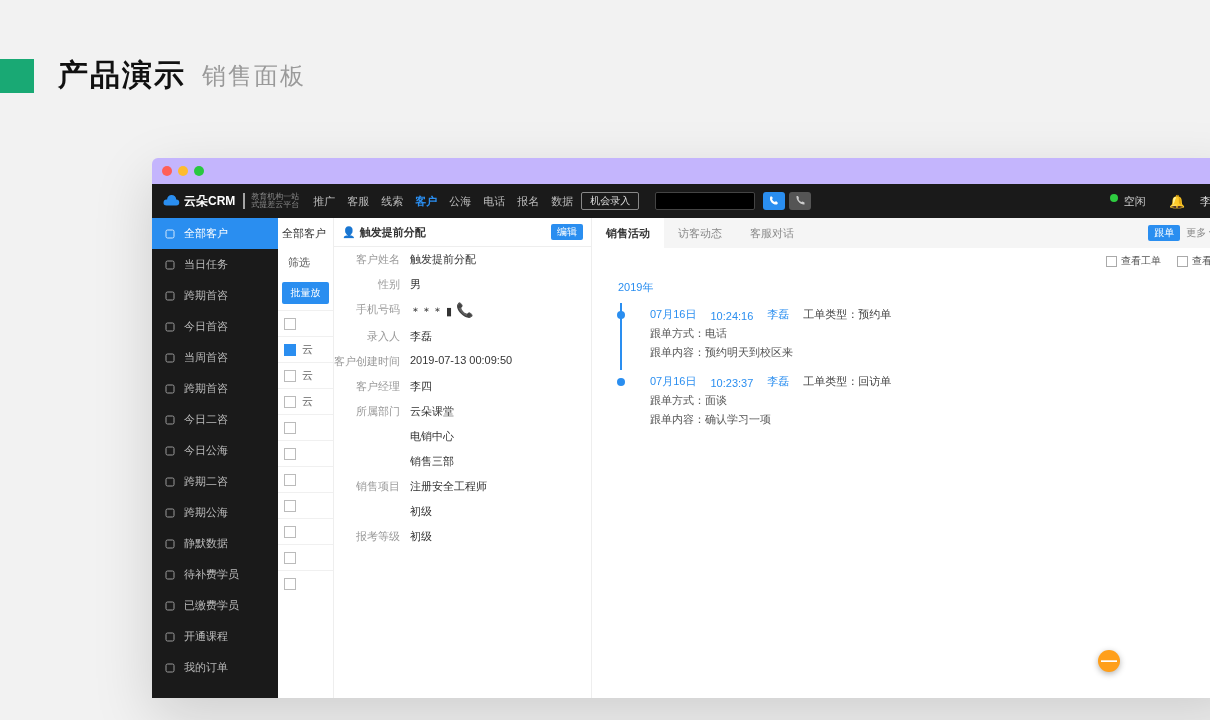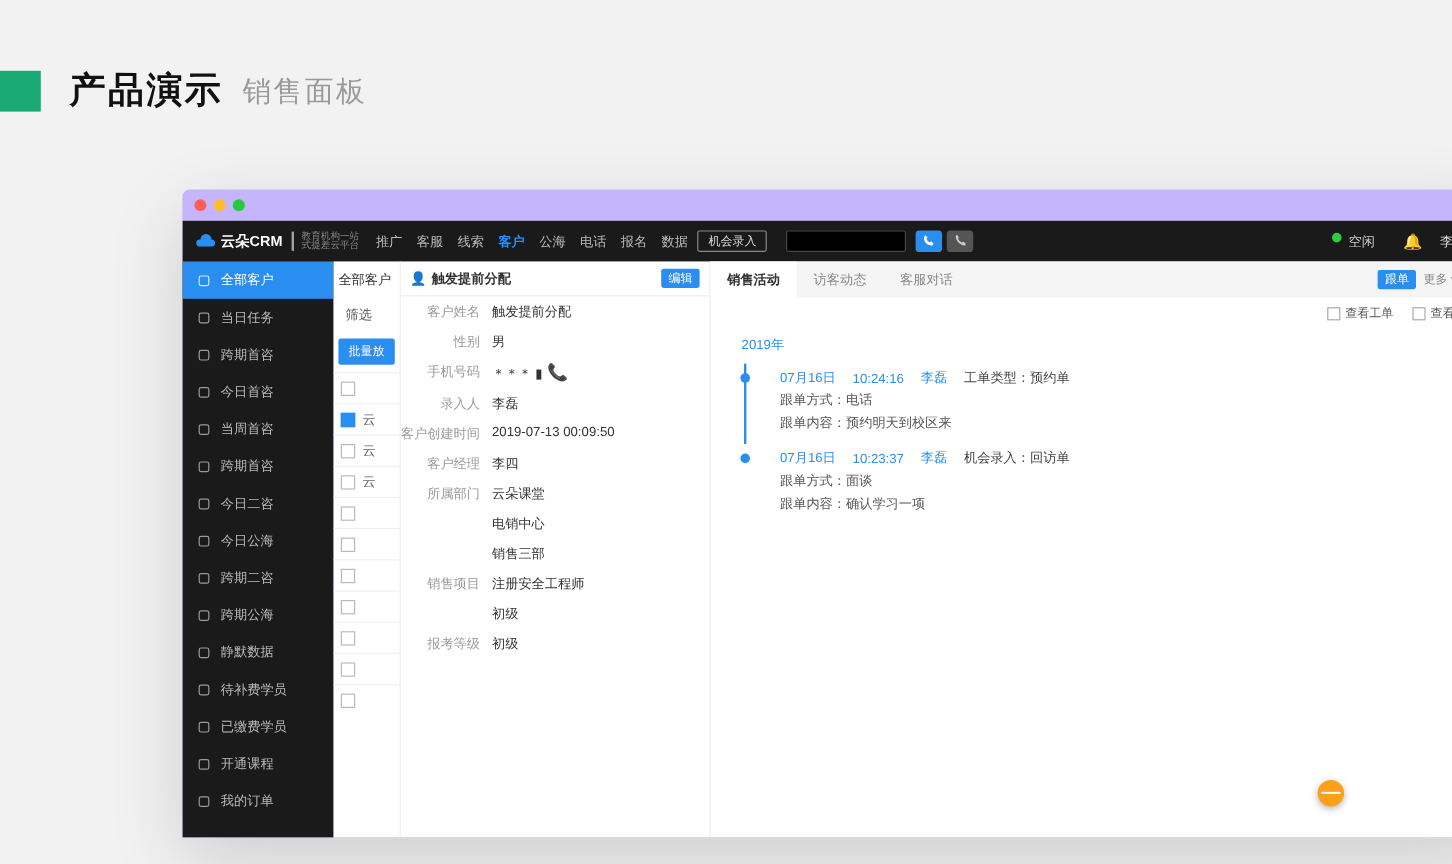--- a/index.html
+++ b/index.html
@@ -396,21 +396,21 @@
                 </div>
                 <div class="tl-line">跟单方式：电话</div>
                 <div class="tl-line">跟单内容：预约明天到校区来</div>
               </div>
               <div class="tl-item">
                 <div class="tl-dot"></div>
                 <div class="tl-row1">
                   <span class="tl-date">07月16日</span>
                   <span class="tl-time">10:23:37</span>
                   <span class="tl-user">李磊</span>
-                  <span class="tl-type">机会录入：回访单</span>
+                  <span class="tl-type">工单类型：回访单</span>
                   <span class="tl-expand">&gt;&gt;</span>
                 </div>
                 <div class="tl-line">跟单方式：面谈</div>
                 <div class="tl-line">跟单内容：确认学习一项</div>
               </div>
             </div>
         </div>
       </div>
 
     </div>

